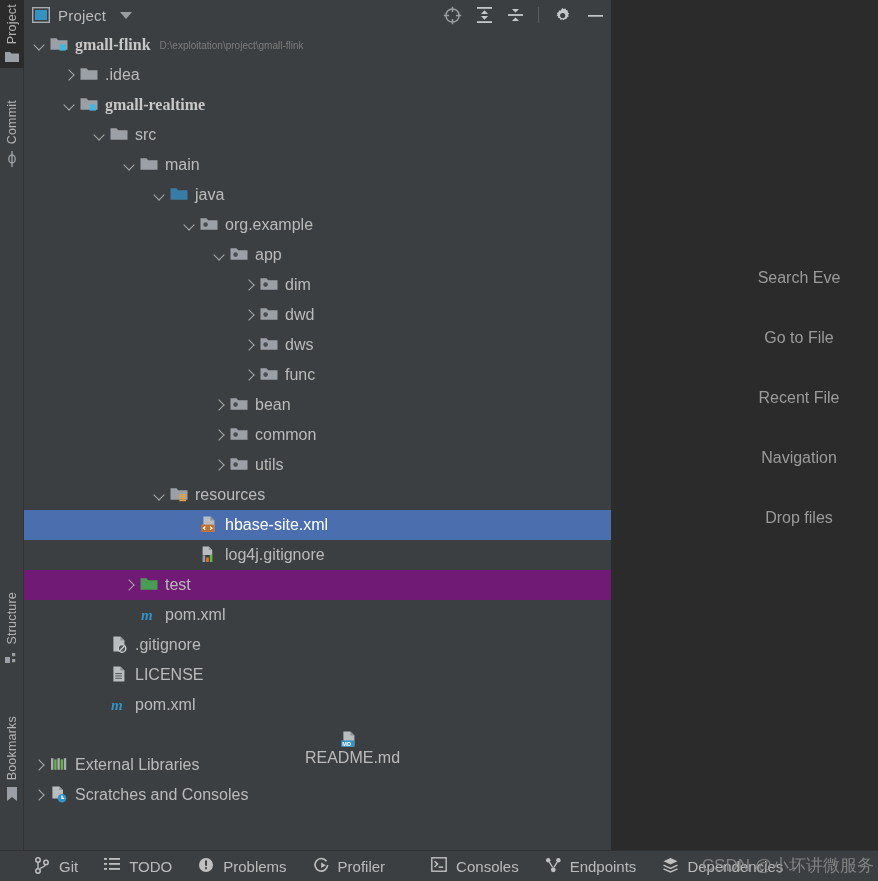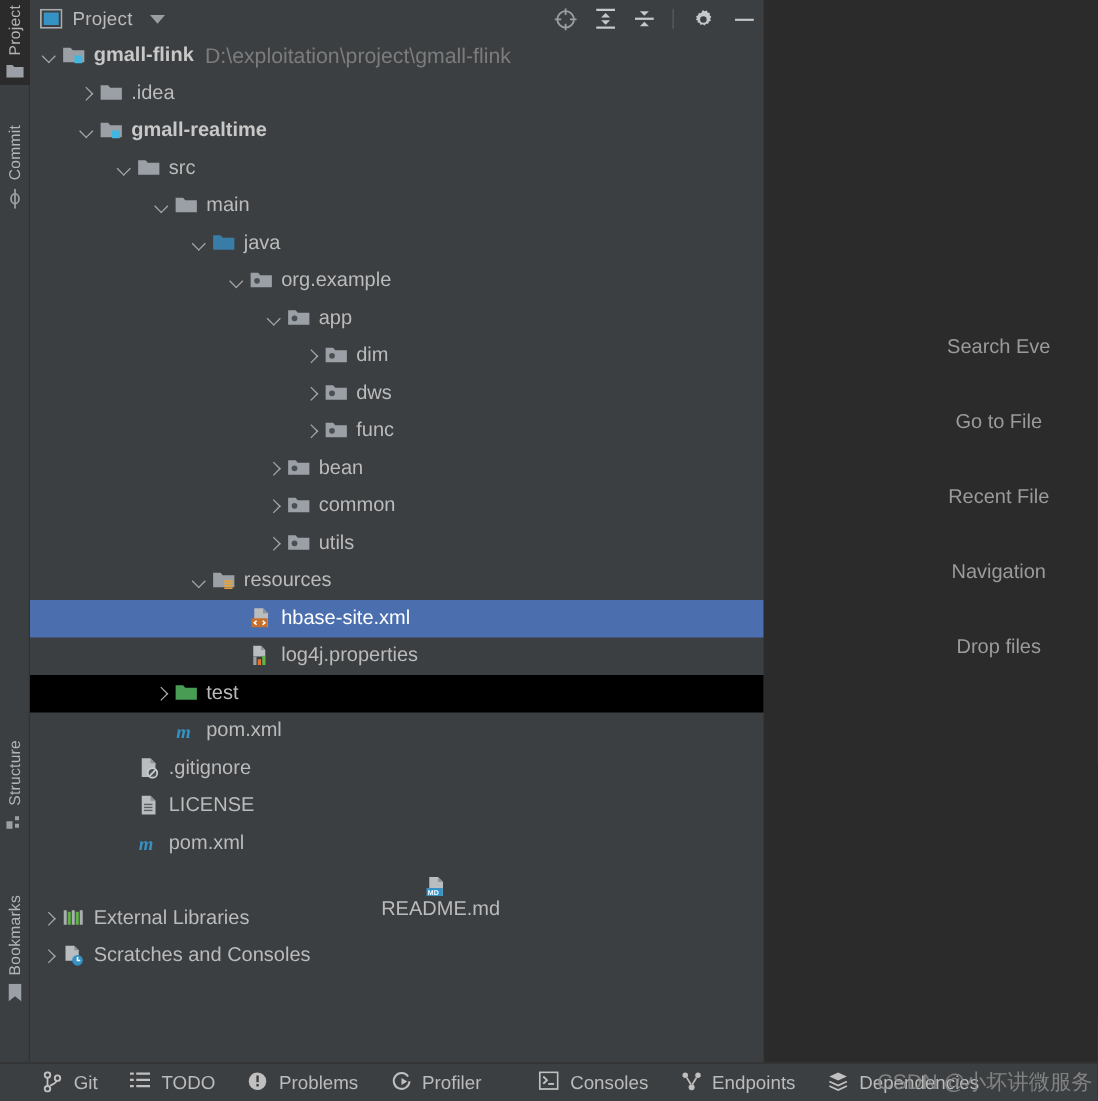--- a/index.html
+++ b/index.html
@@ -52,35 +52,35 @@
 
   .tree{
     position:absolute;left:0;top:30px;width:587px;height:820px;
     background:#3c3f41;overflow:hidden;
   }
   .row{
     position:relative;height:30px;display:flex;align-items:center;
     color:#bbbbbb;font-size:16px;white-space:nowrap;
   }
   .row.sel{background:#4b6eaf;color:#ffffff;}
-  .row.testrow{background:#000000;}
+  .row.testrow{background:#701a75;}
   .arrow{
     width:11px;height:11px;flex:0 0 11px;position:relative;margin-right:5px;
   }
   .arrow.none{visibility:hidden;}
   .arrow i{
     position:absolute;left:1px;top:1px;width:7px;height:7px;
     border-right:1.8px solid #a7a7a7;border-bottom:1.8px solid #a7a7a7;
   }
   .arrow.right i{transform:rotate(-45deg);}
   .arrow.down  i{transform:rotate(45deg);}
   .ico{flex:0 0 18px;width:18px;height:18px;margin-right:7px;position:relative;}
   .label{font-size:16px;}
-  .label.bold{font-weight:bold;color:#c8c8c8;}
-  .path{color:#7c7c7c;font-size:17px;margin-left:9px;}
+  .label.bold{font-weight:bold;color:#c8c8c8;font-family:Liberation Serif, serif;}
+  .path{color:#7c7c7c;font-size:10px;margin-left:9px;}
 
   
   .editor{
     position:absolute;left:611px;top:0;width:267px;height:850px;background:#2b2b2b;
   }
   .hints{position:absolute;left:0;top:248px;width:267px;}
   .hint{
     color:#9b9b9b;font-size:16px;height:60px;line-height:60px;
     padding-left:109px;white-space:nowrap;overflow:hidden;text-align:center;
   }
@@ -306,20 +306,32 @@
         <div class="row" style="padding-left: 220px;">
           <span class="arrow right">
             <i></i>
           </span>
           <span class="ico">
             <svg width="18" height="16" viewBox="0 0 18 16">
               <path d="M0.5 2.2h6l1.7 2h9.3V13.8H0.5z" fill="#9aa0a6"></path>
               <circle cx="5.6" cy="8.6" r="2.3" fill="#4a4f52"></circle>
             </svg>
           </span>
+          <span class="label">dwd</span>
+        </div>
+        <div class="row" style="padding-left: 220px;">
+          <span class="arrow right">
+            <i></i>
+          </span>
+          <span class="ico">
+            <svg width="18" height="16" viewBox="0 0 18 16">
+              <path d="M0.5 2.2h6l1.7 2h9.3V13.8H0.5z" fill="#9aa0a6"></path>
+              <circle cx="5.6" cy="8.6" r="2.3" fill="#4a4f52"></circle>
+            </svg>
+          </span>
           <span class="label">dws</span>
         </div>
         <div class="row" style="padding-left: 220px;">
           <span class="arrow right">
             <i></i>
           </span>
           <span class="ico">
             <svg width="18" height="16" viewBox="0 0 18 16">
               <path d="M0.5 2.2h6l1.7 2h9.3V13.8H0.5z" fill="#9aa0a6"></path>
               <circle cx="5.6" cy="8.6" r="2.3" fill="#4a4f52"></circle>
@@ -394,21 +406,21 @@
           <span class="arrow none"></span>
           <span class="ico">
             <svg width="18" height="17" viewBox="0 0 18 17">
               <path d="M2.6 0.5h6.2l3.4 3.4v5.2H2.6z" fill="#b9bdc0"></path>
               <path d="M8.8 0.5l3.4 3.4H8.8z" fill="#8d9296"></path>
               <rect x="2.6" y="9.4" width="2.6" height="6.6" fill="#9aa0a6"></rect>
               <rect x="6.2" y="11.4" width="2.6" height="4.6" fill="#e8702a"></rect>
               <rect x="9.8" y="8.6" width="2.6" height="7.4" fill="#62b543"></rect>
             </svg>
           </span>
-          <span class="label">log4j.properties</span>
+          <span class="label">log4j.gitignore</span>
         </div>
         <div class="row testrow" style="padding-left: 100px;">
           <span class="arrow right">
             <i></i>
           </span>
           <span class="ico">
             <svg width="18" height="16" viewBox="0 0 18 16">
               <path d="M0.5 2.2h6l1.7 2h9.3V13.8H0.5z" fill="#499c54"></path>
             </svg>
           </span>

